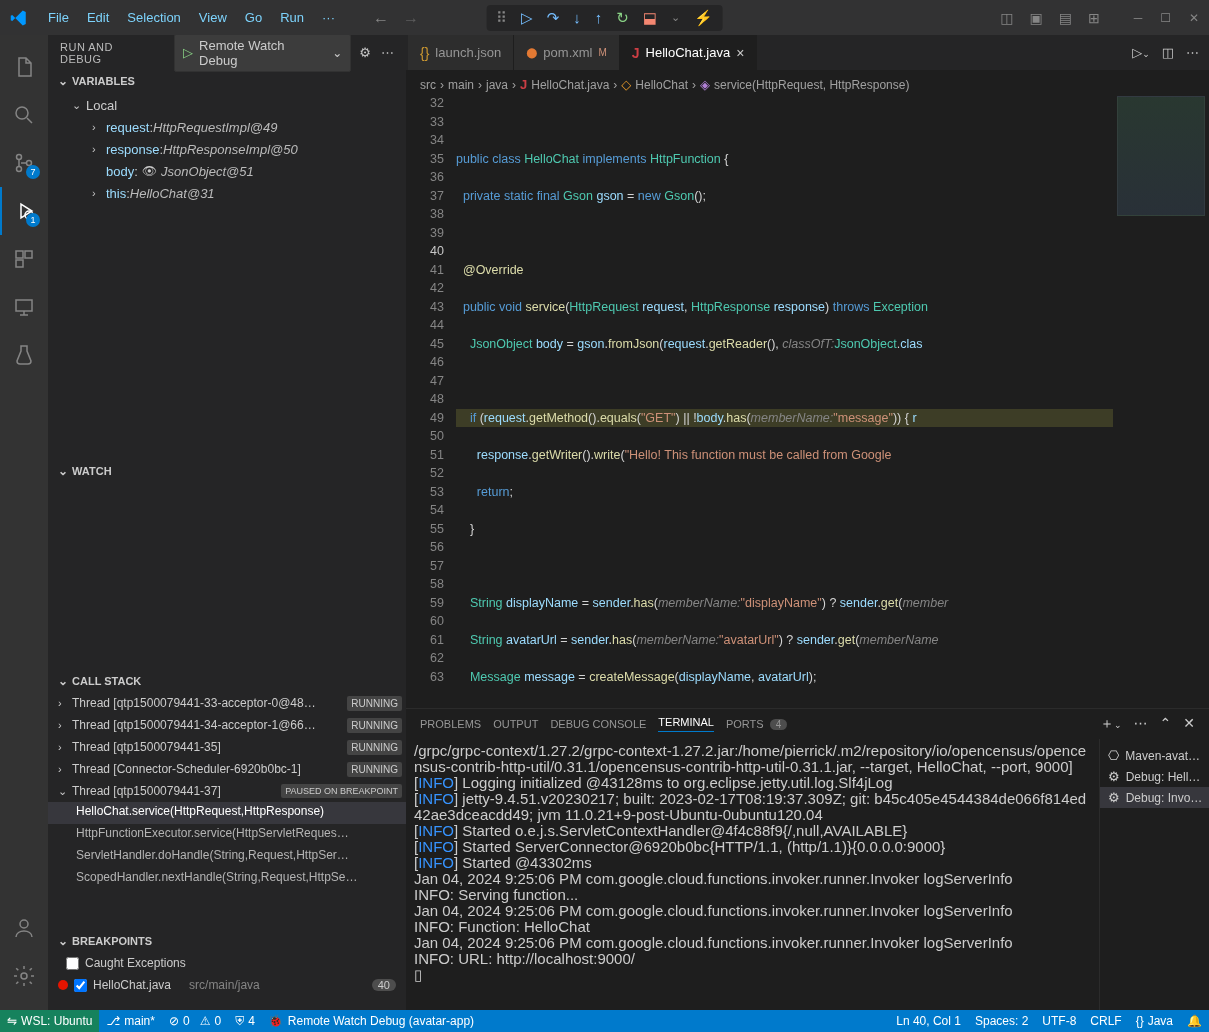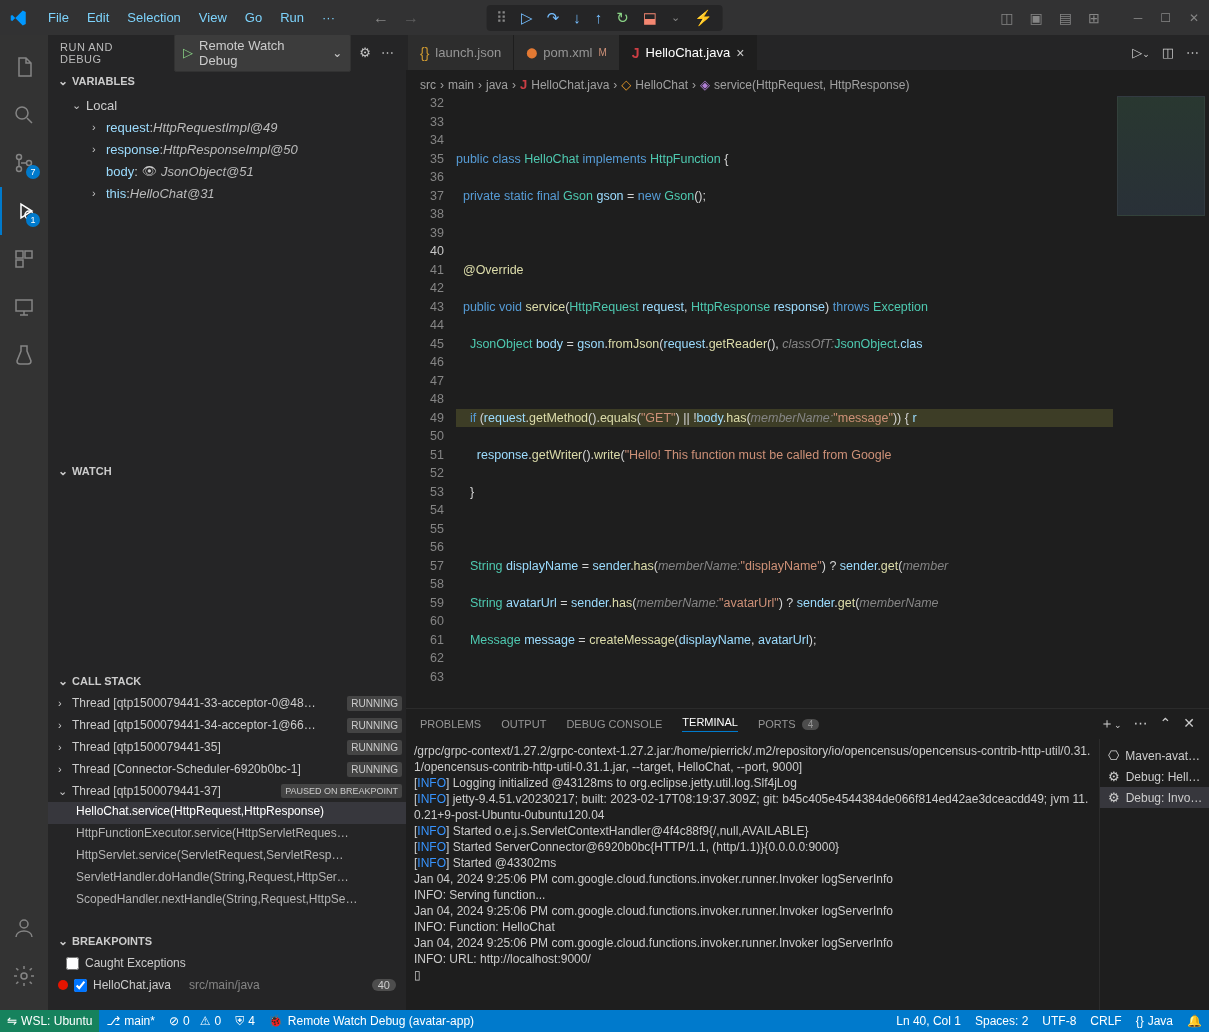--- a/index.html
+++ b/index.html
@@ -103,28 +103,28 @@
 .var { color: #9cdcfe; }
 .str { color: #ce9178; }
 .ann { color: #dcdcaa; }
 .op { color: #d4d4d4; }
 .prm { color: #858585; font-style: italic; }
 .pun { color: #d4d4d4; }
 .mtd { color: #dcdcaa; }
 
 
 .panel { height: 302px; display: flex; flex-direction: column; border-top: 1px solid #2b2b2b; background: #1e1e1e; }
-.panel-tabs { height: 30px; display: flex; align-items: center; padding: 0 14px; font-size: 11px; gap: 20px; }
+.panel-tabs { height: 30px; display: flex; align-items: center; padding: 0 14px; font-size: 11px; gap: 12px; }
 .panel-tab { color: #969696; cursor: pointer; display: flex; align-items: center; gap: 6px; }
 .panel-tab.active { color: #ffffff; border-bottom: 1px solid #007acc; padding-bottom: 3px; }
 .panel-tab .count-badge { background: #4d4d4d; border-radius: 8px; padding: 0 6px; font-size: 10px; }
 .panel-tabs-right { margin-left: auto; display: flex; gap: 12px; font-size: 14px; color: #cccccc; }
 
 .panel-body { flex: 1; display: flex; }
-.terminal { flex: 1; font-family: Consolas, monospace; font-size: 12px; line-height: 16px; padding: 4px 8px; color: #cccccc; overflow: hidden; white-space: pre-wrap; word-break: break-all; }
+.terminal { flex: 1; font-family: Consolas, monospace; font-size: 15px; line-height: 16px; padding: 4px 8px; color: #cccccc; overflow: hidden; white-space: pre-wrap; word-break: break-all; }
 .terminal .info { color: #3794ff; }
 .terminal-sidebar { width: 110px; padding: 6px 0; border-left: 1px solid #2b2b2b; }
 .ts-item { display: flex; align-items: center; gap: 6px; padding: 3px 8px; font-size: 12px; cursor: pointer; overflow: hidden; white-space: nowrap; }
 .ts-item.active { background: #37373d; }
 .ts-item .ts-icon { font-size: 13px; }
 
 
 .status-bar { height: 22px; background: #007acc; display: flex; align-items: center; color: #ffffff; font-size: 12px; }
 .status-remote { background: #16825d; padding: 0 8px; height: 100%; display: flex; align-items: center; gap: 6px; }
 .sb-item { padding: 0 7px; display: flex; align-items: center; gap: 4px; cursor: pointer; height: 100%; }
@@ -325,21 +325,20 @@
             <span class="cs-label">Thread [Connector-Scheduler-6920b0bc-1]</span>
             <span class="cs-badge">RUNNING</span>
           </div>
         <div class="cs-row paused">
             <span class="cs-chev">⌄</span>
             <span class="cs-label">Thread [qtp1500079441-37]</span>
             <span class="cs-badge">PAUSED ON BREAKPOINT</span>
           </div>
         <div class="cs-frame active">HelloChat.service(HttpRequest,HttpResponse)</div>
         <div class="cs-frame">HttpFunctionExecutor.service(HttpServletReques…</div>
-        <div class="cs-frame">HttpServlet.service(ServletRequest,ServletResp…</div>
         <div class="cs-frame">ServletHandler.doHandle(String,Request,HttpSer…</div>
         <div class="cs-frame">ScopedHandler.nextHandle(String,Request,HttpSe…</div>
       </div>
     </div>
 
     <div class="breakpoints-section">
       <div class="section-header">
           <span class="chev">⌄</span>
           <span>BREAKPOINTS</span>
         </div>
@@ -436,20 +435,21 @@
 <div class="line"></div>
 <div class="line"><span class="kw">public</span> <span class="kw">class</span> <span class="cls">HelloChat</span> <span class="kw">implements</span> <span class="cls">HttpFunction</span> <span class="pun">{</span></div>
 <div class="line">  <span class="kw">private</span> <span class="kw">static</span> <span class="kw">final</span> <span class="cls">Gson</span> <span class="var">gson</span> <span class="op">=</span> <span class="kw">new</span> <span class="cls">Gson</span><span class="pun">();</span></div>
 <div class="line"></div>
 <div class="line">  <span class="ann">@Override</span></div>
 <div class="line">  <span class="kw">public</span> <span class="kw">void</span> <span class="fn">service</span><span class="pun">(</span><span class="cls">HttpRequest</span> <span class="var">request</span><span class="pun">,</span> <span class="cls">HttpResponse</span> <span class="var">response</span><span class="pun">)</span> <span class="kw">throws</span> <span class="cls">Exception</span></div>
 <div class="line">    <span class="cls">JsonObject</span> <span class="var">body</span> <span class="op">=</span> <span class="var">gson</span><span class="pun">.</span><span class="mtd">fromJson</span><span class="pun">(</span><span class="var">request</span><span class="pun">.</span><span class="mtd">getReader</span><span class="pun">(),</span> <span class="prm">classOfT:</span><span class="cls">JsonObject</span><span class="pun">.</span><span class="var">clas</span></div>
 <div class="line"></div>
 <div class="line highlighted">    <span class="kw">if</span> <span class="pun">(</span><span class="var">request</span><span class="pun">.</span><span class="mtd">getMethod</span><span class="pun">().</span><span class="mtd">equals</span><span class="pun">(</span><span class="str">"GET"</span><span class="pun">)</span> <span class="op">||</span> <span class="op">!</span><span class="var">body</span><span class="pun">.</span><span class="mtd">has</span><span class="pun">(</span><span class="prm">memberName:</span><span class="str">"message"</span><span class="pun">))</span> <span class="pun">{</span> <span class="var">r</span></div>
 <div class="line">      <span class="var">response</span><span class="pun">.</span><span class="mtd">getWriter</span><span class="pun">().</span><span class="mtd">write</span><span class="pun">(</span><span class="str">"Hello! This function must be called from Google </span></div>
+<div class="line">      <span class="kw">return</span><span class="pun">;</span></div>
 <div class="line">    <span class="pun">}</span></div>
 <div class="line"></div>
 <div class="line">    <span class="cls">String</span> <span class="var">displayName</span> <span class="op">=</span> <span class="var">sender</span><span class="pun">.</span><span class="mtd">has</span><span class="pun">(</span><span class="prm">memberName:</span><span class="str">"displayName"</span><span class="pun">)</span> <span class="op">?</span> <span class="var">sender</span><span class="pun">.</span><span class="mtd">get</span><span class="pun">(</span><span class="prm">member</span></div>
 <div class="line">    <span class="cls">String</span> <span class="var">avatarUrl</span> <span class="op">=</span> <span class="var">sender</span><span class="pun">.</span><span class="mtd">has</span><span class="pun">(</span><span class="prm">memberName:</span><span class="str">"avatarUrl"</span><span class="pun">)</span> <span class="op">?</span> <span class="var">sender</span><span class="pun">.</span><span class="mtd">get</span><span class="pun">(</span><span class="prm">memberName</span></div>
 <div class="line">    <span class="cls">Message</span> <span class="var">message</span> <span class="op">=</span> <span class="mtd">createMessage</span><span class="pun">(</span><span class="var">displayName</span><span class="pun">,</span> <span class="var">avatarUrl</span><span class="pun">);</span></div>
 
 
 
 
 

